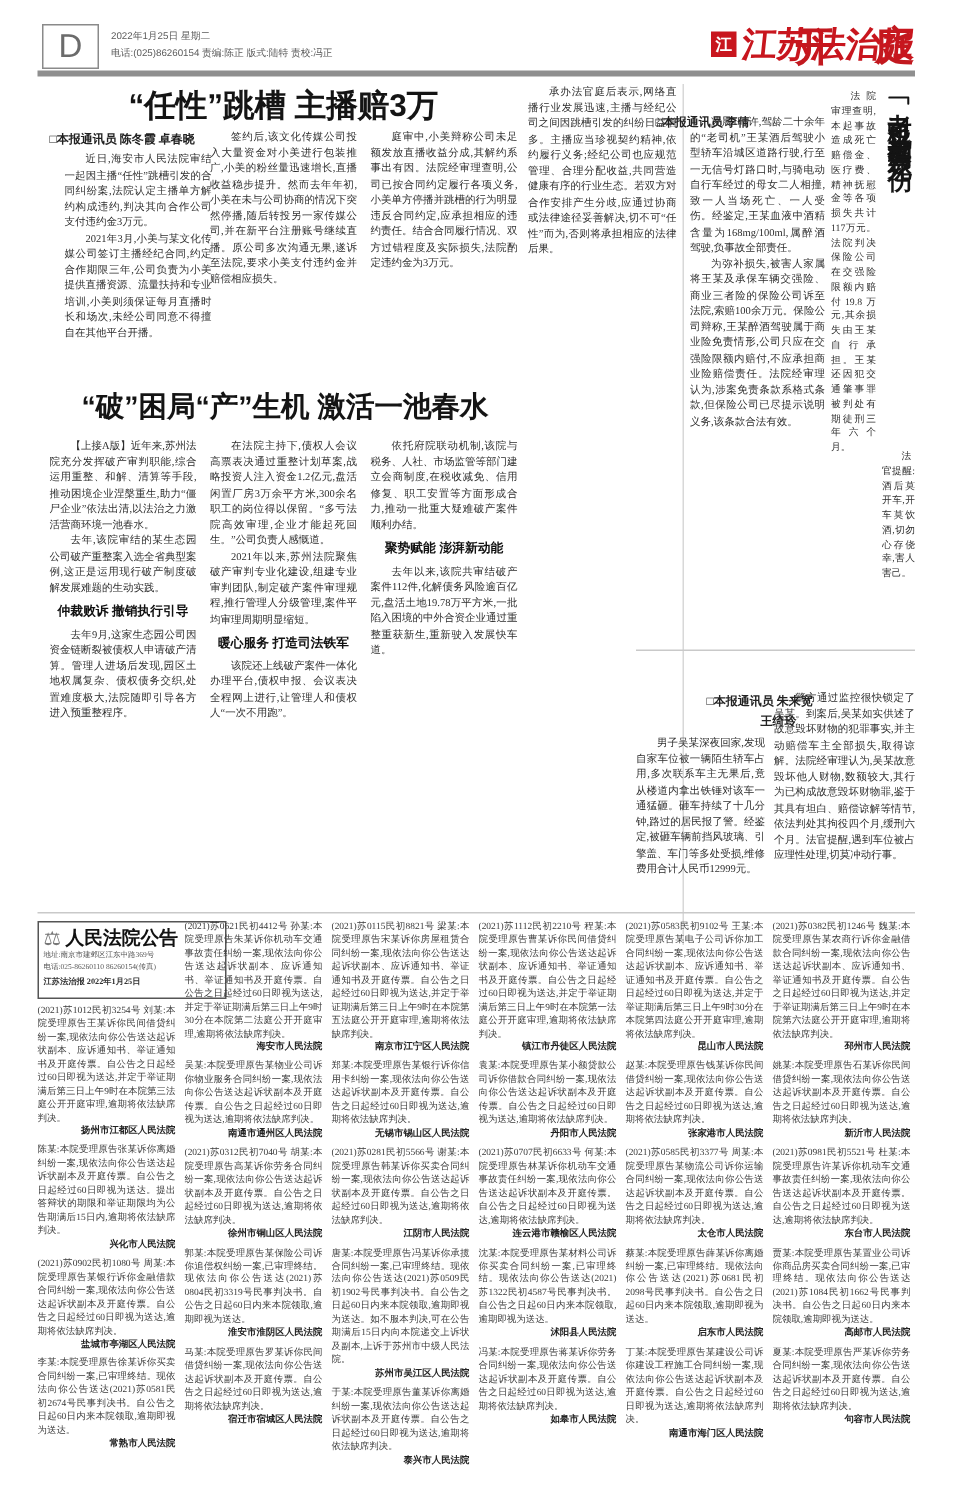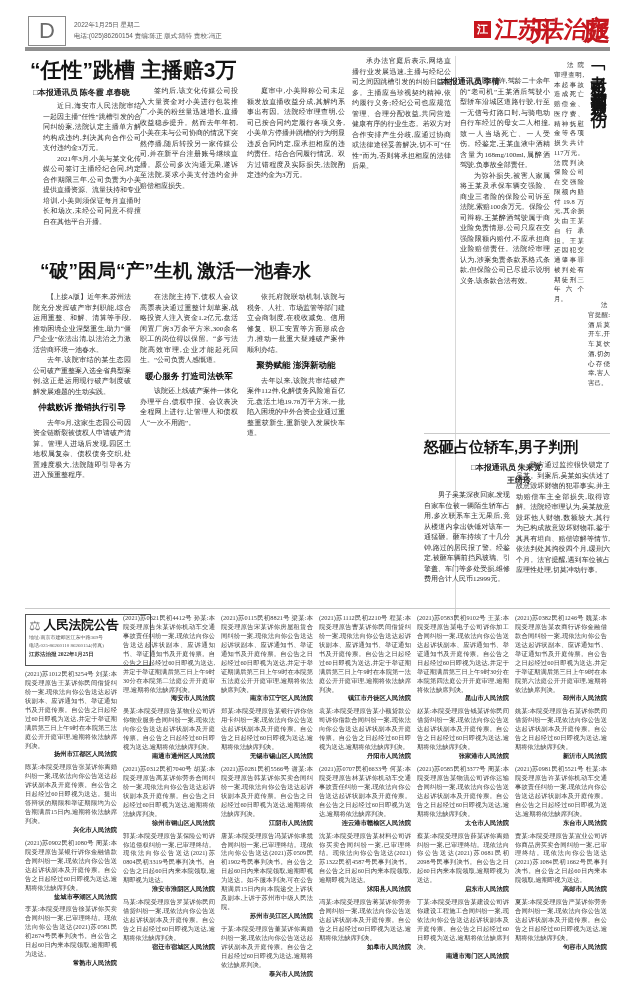--- a/index.html
+++ b/index.html
@@ -14,21 +14,21 @@
     font-family:"Liberation Sans",sans-serif;}
   .section-title{left:0;top:13px;width:636px;text-align:right;font-size:27px;font-weight:bold;
     color:#c2191f;letter-spacing:26px;text-indent:26px;font-family:"Liberation Sans",sans-serif;}
   .masthead{right:26px;top:14px;display:flex;align-items:center;gap:4px;}
   .masthead .sq{width:17px;height:17px;background:#c8161e;color:#fff;font-size:11px;font-weight:bold;
     display:flex;align-items:center;justify-content:center;}
   .masthead .nm{color:#c8161e;font-size:23px;font-weight:bold;transform:skewX(-6deg);
     font-family:"Liberation Serif",serif;}
   .hdr-rule{left:25px;top:47px;width:585px;height:4px;background:#8f8f8f;}
   
-  .headline{font-weight:bold;color:#141414;text-align:left;font-family:"Liberation Sans",sans-serif;}
+  .headline{font-weight:bold;color:#141414;text-align:center;font-family:"Liberation Sans",sans-serif;}
   .h1{left:30px;top:56px;width:318px;font-size:21px;}
   .h2{left:40px;top:258px;width:300px;font-size:19px;}
   .h4{left:424px;top:438px;width:172px;font-size:15px;}
   .byline{font-size:8px;font-weight:bold;color:#222;}
   .col{overflow:hidden;text-align:justify;}
   .art{font-size:7px;line-height:1.5;}
   .art p.para{margin:0;text-indent:2em;}
   .subhead{font-weight:bold;font-size:8.5px;text-align:center;margin:4px 0;
     font-family:"Liberation Sans",sans-serif;color:#111;}
   .vert-head{writing-mode:vertical-rl;font-size:16px;font-weight:bold;color:#141414;
@@ -83,20 +83,21 @@
 
   <div class="abs headline h2">“破”困局“产”生机 激活一池春水</div>
   <div class="abs col art" style="left:33px;top:292px;width:98px;height:338px;">
       <p class="para">【上接A版】近年来,苏州法院充分发挥破产审判职能,综合运用重整、和解、清算等手段,推动困境企业涅槃重生,助力“僵尸企业”依法出清,以法治之力激活营商环境一池春水。</p>
       <p class="para">去年,该院审结的某生态园公司破产重整案入选全省典型案例,这正是运用现行破产制度破解发展难题的生动实践。</p>
       <div class="subhead">仲裁败诉 撤销执行引导</div>
       <p class="para">去年9月,这家生态园公司因资金链断裂被债权人申请破产清算。管理人进场后发现,园区土地权属复杂、债权债务交织,处置难度极大,法院随即引导各方进入预重整程序。</p>
     </div>
   <div class="abs col art" style="left:140px;top:292px;width:98px;height:338px;">
       <p class="para">在法院主持下,债权人会议高票表决通过重整计划草案,战略投资人注入资金1.2亿元,盘活闲置厂房3万余平方米,300余名职工的岗位得以保留。“多亏法院高效审理,企业才能起死回生。”公司负责人感慨道。</p>
+      <p class="para">2021年以来,苏州法院聚焦破产审判专业化建设,组建专业审判团队,制定破产案件审理规程,推行管理人分级管理,案件平均审理周期明显缩短。</p>
       <div class="subhead">暖心服务 打造司法铁军</div>
       <p class="para">该院还上线破产案件一体化办理平台,债权申报、会议表决全程网上进行,让管理人和债权人“一次不用跑”。</p>
     </div>
   <div class="abs col art" style="left:247px;top:292px;width:98px;height:338px;">
       <p class="para">依托府院联动机制,该院与税务、人社、市场监管等部门建立会商制度,在税收减免、信用修复、职工安置等方面形成合力,推动一批重大疑难破产案件顺利办结。</p>
       <div class="subhead">聚势赋能 澎湃新动能</div>
       <p class="para">去年以来,该院共审结破产案件112件,化解债务风险逾百亿元,盘活土地19.78万平方米,一批陷入困境的中外合资企业通过重整重获新生,重新驶入发展快车道。</p>
     </div>
 
   <div class="abs vline" style="left:455px;top:56px;height:574px;"></div>
@@ -108,21 +109,20 @@
     </div>
   <div class="abs col art" style="left:554px;top:60px;width:30px;height:374px;font-size:6.5px;">
       <p class="para">法院审理查明,本起事故造成死亡赔偿金、医疗费、精神抚慰金等各项损失共计117万元。法院判决保险公司在交强险限额内赔付19.8万元,其余损失由王某自行承担。王某还因犯交通肇事罪被判处有期徒刑三年六个月。</p>
     </div>
   <div class="abs vert-head" style="left:588px;top:60px;height:234px;">「老司机」半夜酒驾致一死一伤</div>
   <div class="abs col art" style="left:588px;top:300px;width:22px;height:134px;font-size:6.5px;">
       <p class="para">法官提醒:酒后莫开车,开车莫饮酒,切勿心存侥幸,害人害己。</p>
     </div>
 
   <div class="abs hline" style="left:424px;top:433px;width:186px;"></div>
-  <div class="abs headline h4">怒砸占位轿车,男子判刑</div>
   <div class="abs byline" style="left:428px;top:462px;width:90px;line-height:1.6;margin-left:43px;">
     <div>□本报通讯员 朱来宽</div>
     <div style="text-indent:4.5em;">王绮玲</div>
   </div>
   <div class="abs col art" style="left:424px;top:490px;width:86px;height:142px;">
       <p class="para">男子吴某深夜回家,发现自家车位被一辆陌生轿车占用,多次联系车主无果后,竟从楼道内拿出铁锤对该车一通猛砸。砸车持续了十几分钟,路过的居民报了警。经鉴定,被砸车辆前挡风玻璃、引擎盖、车门等多处受损,维修费用合计人民币12999元。</p>
     </div>
   <div class="abs col art" style="left:516px;top:460px;width:94px;height:172px;">
       <p class="para">警方通过监控很快锁定了吴某。到案后,吴某如实供述了故意毁坏财物的犯罪事实,并主动赔偿车主全部损失,取得谅解。法院经审理认为,吴某故意毁坏他人财物,数额较大,其行为已构成故意毁坏财物罪,鉴于其具有坦白、赔偿谅解等情节,依法判处其拘役四个月,缓刑六个月。法官提醒,遇到车位被占应理性处理,切莫冲动行事。</p>
     </div>

